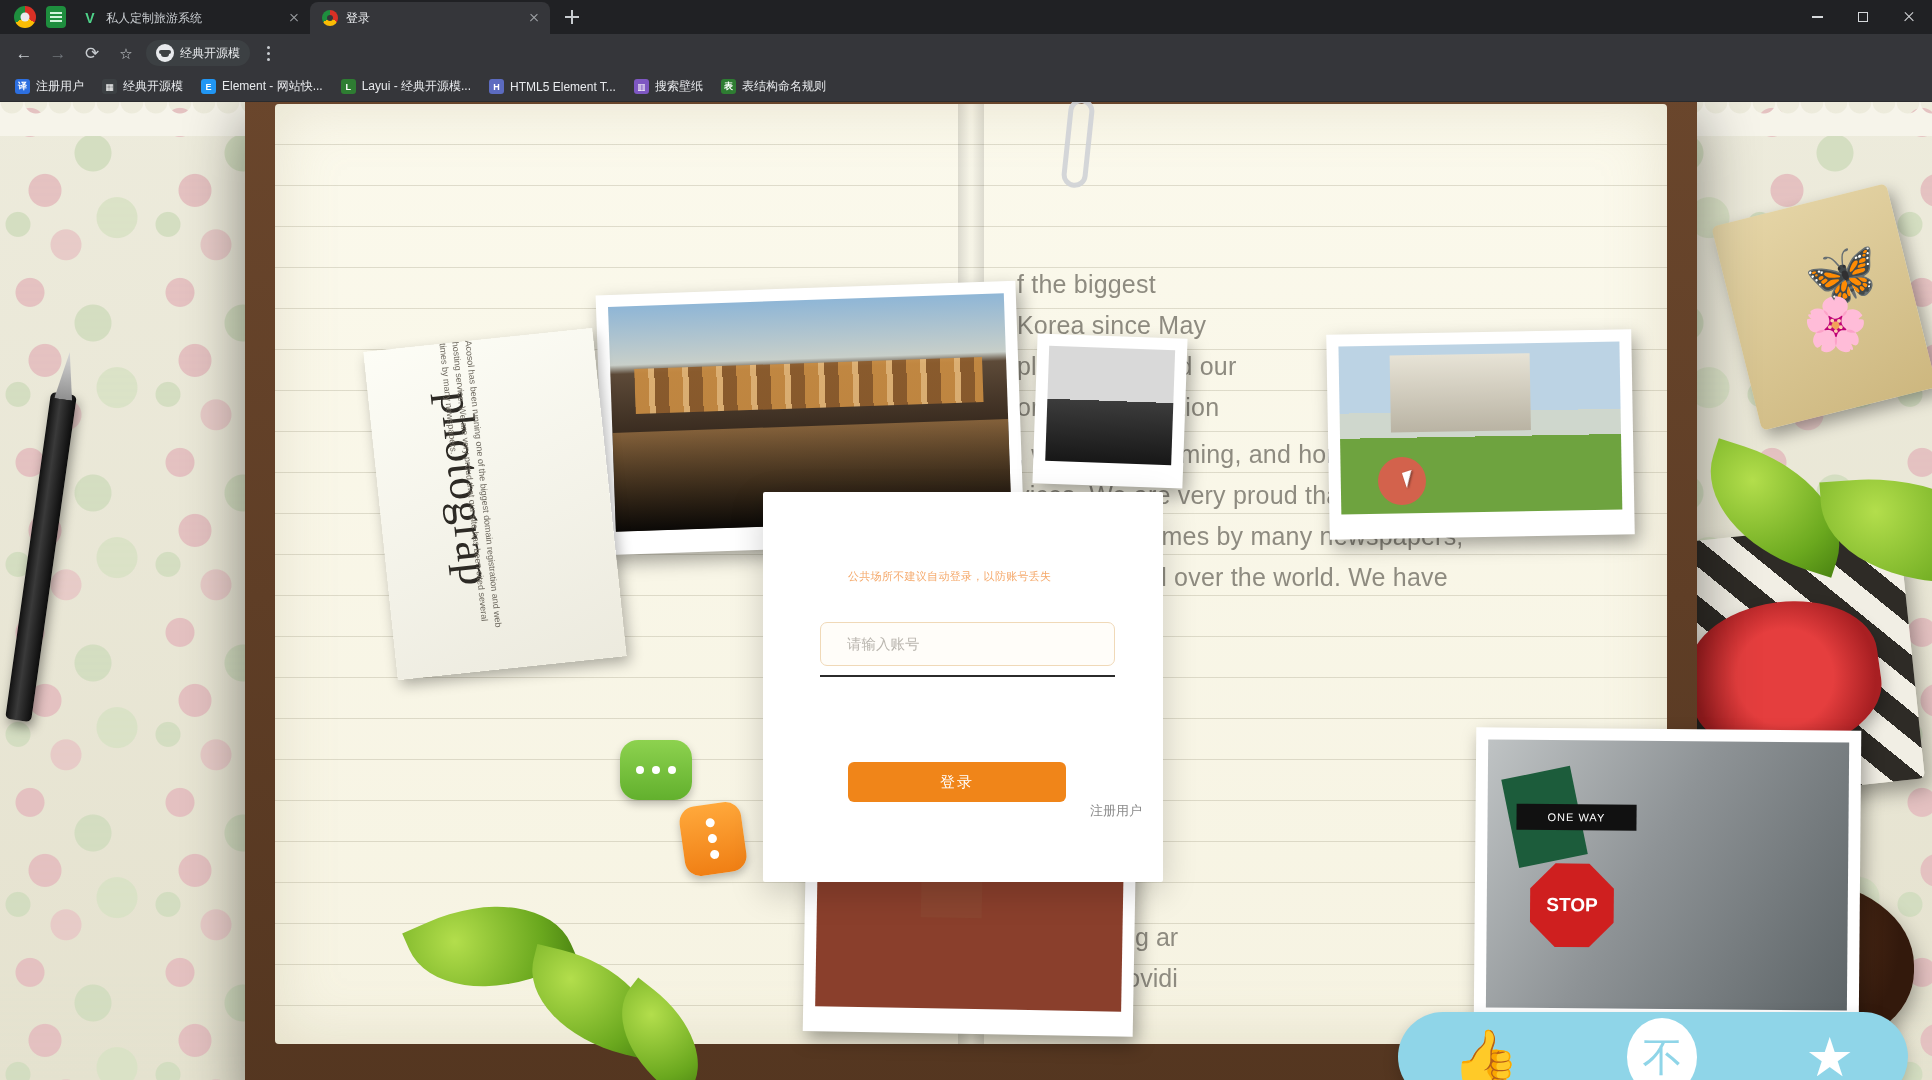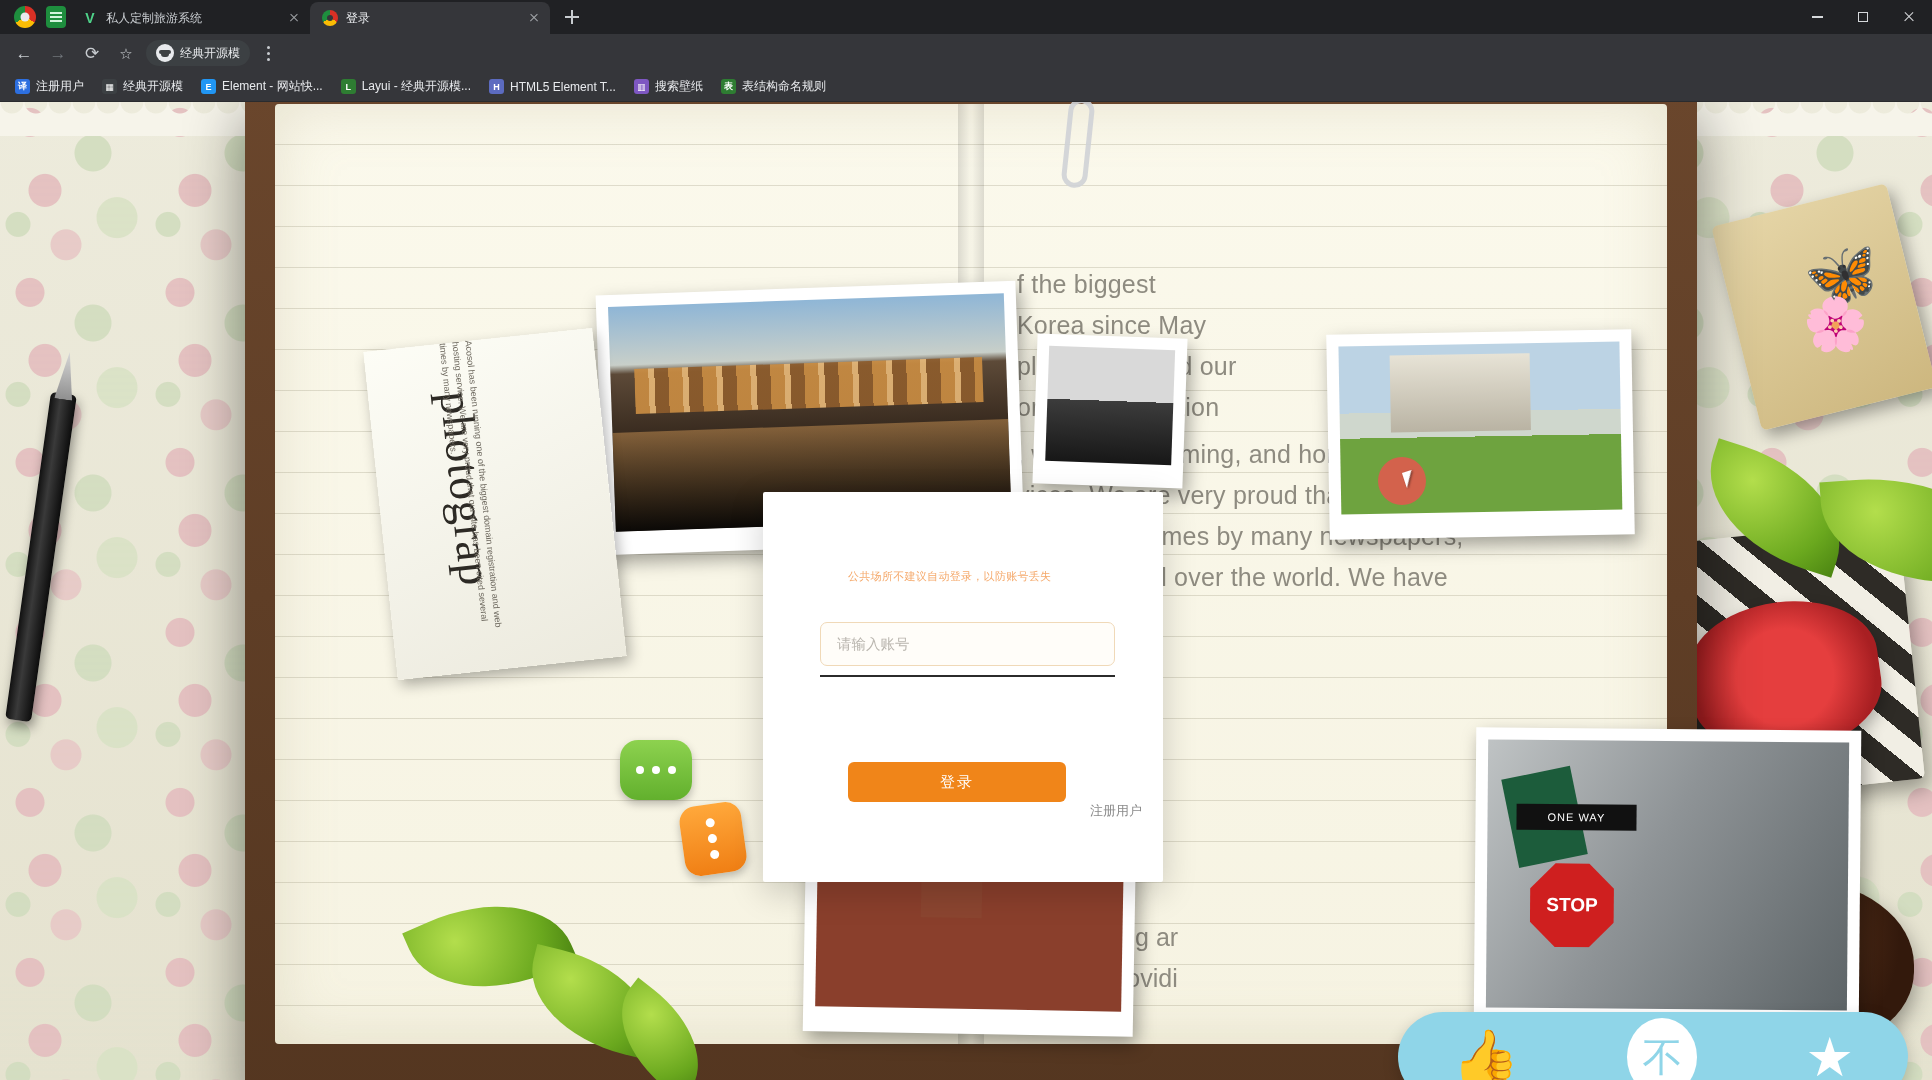--- a/index.html
+++ b/index.html
@@ -342,21 +342,21 @@
   }
   .field{
     position:absolute; left:57px; width:295px; height:44px;
     background:#fffdf9; border:1px solid #f0d9b8; border-radius:7px;
   }
   .field input{
     width:100%; height:100%; border:0; background:transparent; outline:none;
     padding:0 16px; font-size:14.5px; color:#555; font-family:"Liberation Sans",sans-serif;
   }
   .field input::placeholder{ color:#b9b5ae; }
-  .f1{ top:130px; }
+  .f1{ top:130px;padding-left:10px; }
   .f2{ top:195px; }
   .field-underline{
     position:absolute; left:57px; top:183px; width:295px; height:2px; background:#2b2b2b;
   }
   .login-btn{
     position:absolute; left:85px; top:270px; width:218px; height:40px;
     background:#f08519; border:0; border-radius:6px; color:#fff; font-size:15px;
     font-family:"Liberation Sans",sans-serif; letter-spacing:2px; cursor:pointer;
   }
   .register-link{

